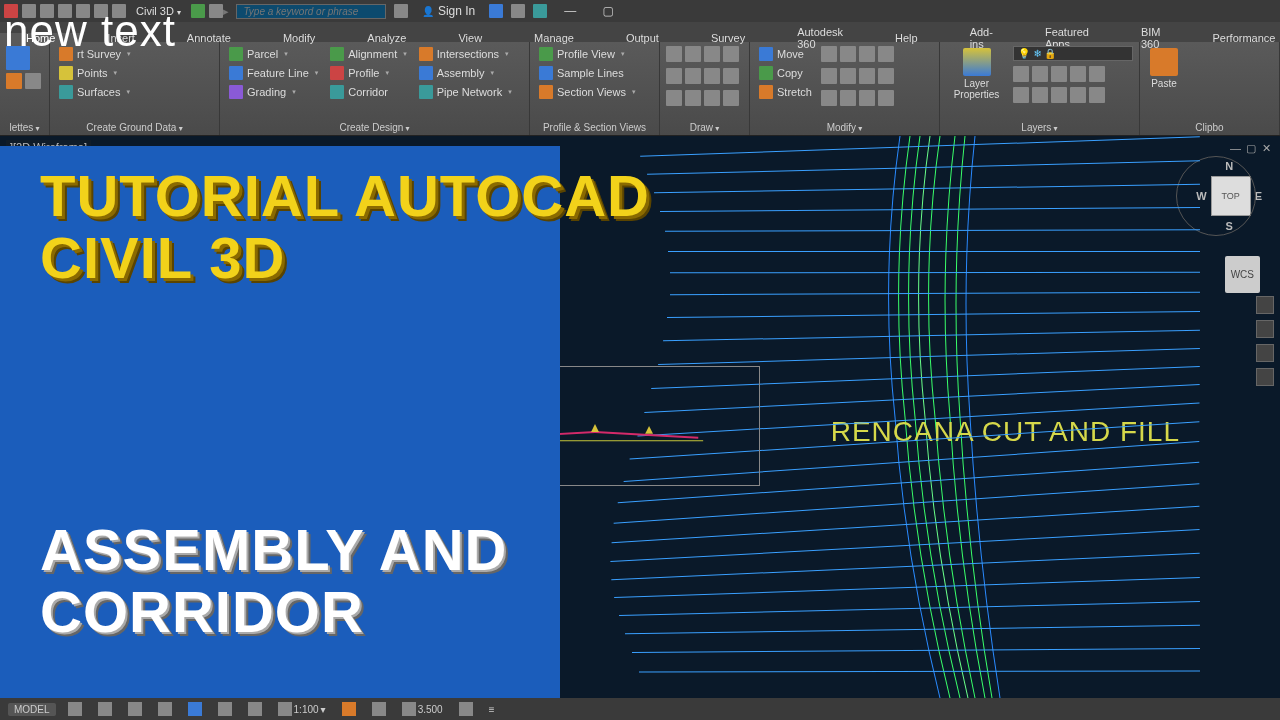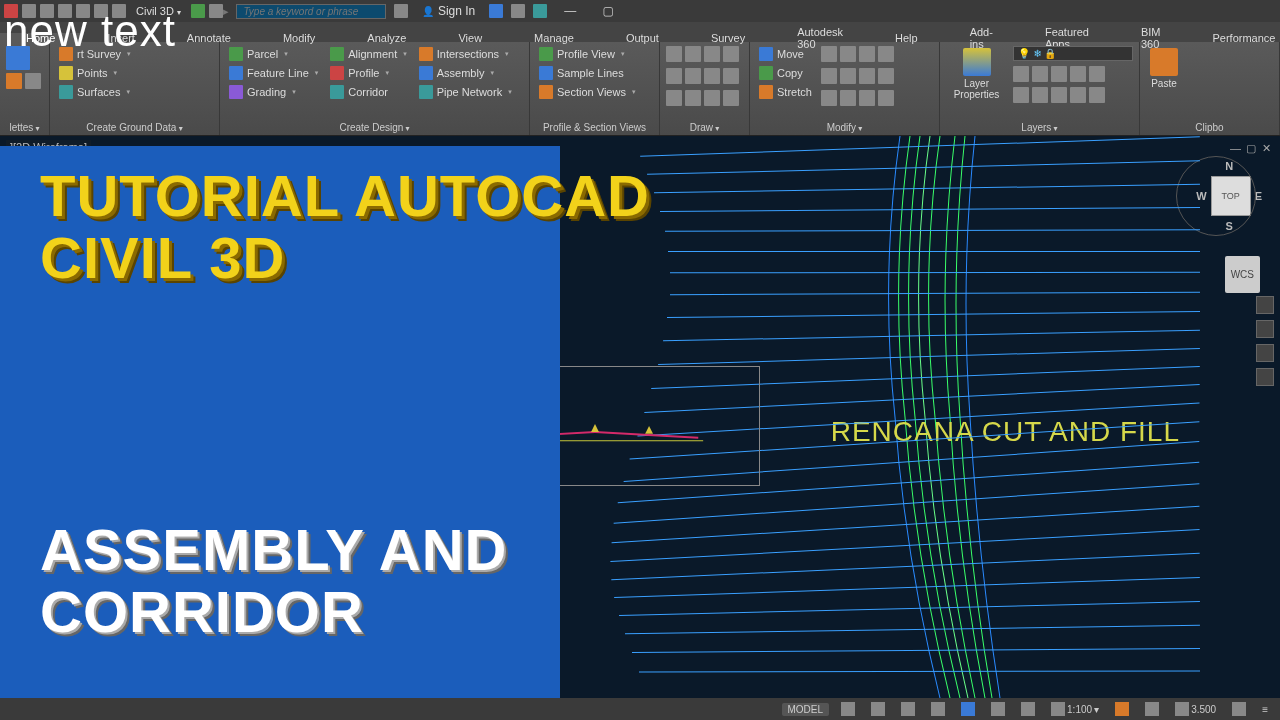--- a/index.html
+++ b/index.html
@@ -65,21 +65,21 @@
 .section-box { position: absolute; left: 430px; top: 230px; width: 330px; height: 120px; border: 1px solid #888; }
 .section-box svg { width: 100%; height: 100%; }
 
 
 .blue-panel { position: absolute; left: 0; top: 146px; width: 560px; height: 560px; background: #1b5dbb; }
 .panel-text { position: absolute; font-family: Impact, "Arial Black", sans-serif; font-weight: 900; font-size: 58px; line-height: 1.02; color: #f2d21a; text-shadow: 3px 3px 0 #8a6a00, 5px 5px 0 #5a4400; letter-spacing: 1px; }
 .panel-text.white { color: #fff; text-shadow: 2px 2px 0 #aaa, 4px 4px 0 #666; }
 .newtext { position: absolute; top: 6px; left: 4px; color: #fff; font-size: 44px; font-weight: 400; letter-spacing: 1px; z-index: 50; font-family: Arial, sans-serif; }
 
 
-.statusbar { position: absolute; bottom: 0; left: 0; right: 0; height: 22px; background: #3a3a3a; display: flex; align-items: center; justify-content: flex-end; gap: 8px; padding: 0 8px; color: #ccc; font-size: 10px; }
+.statusbar { position: absolute; bottom: 0; left: 0; right: 0; height: 22px; background: #3a3a3a; display: flex; align-items: center; gap: 8px; padding: 0 8px; color: #ccc; font-size: 10px; }
 .sb-item { padding: 1px 4px; cursor: pointer; display: flex; align-items: center; gap: 2px; }
 .sb-item.badge { background: #555; border-radius: 2px; padding: 1px 6px; }
 .sb-ico { width: 14px; height: 14px; display: inline-block; }
 
 .c-red{background:#c44}.c-orange{background:#d87a2a}.c-yellow{background:#d6c23a}.c-green{background:#4a9a4a}.c-teal{background:#3a9a9a}.c-blue{background:#3a7ad6}.c-purple{background:#8a5ad6}.c-gray{background:#888}
 </style>
 </head>
 <body>
 
 <div class="titlebar">

